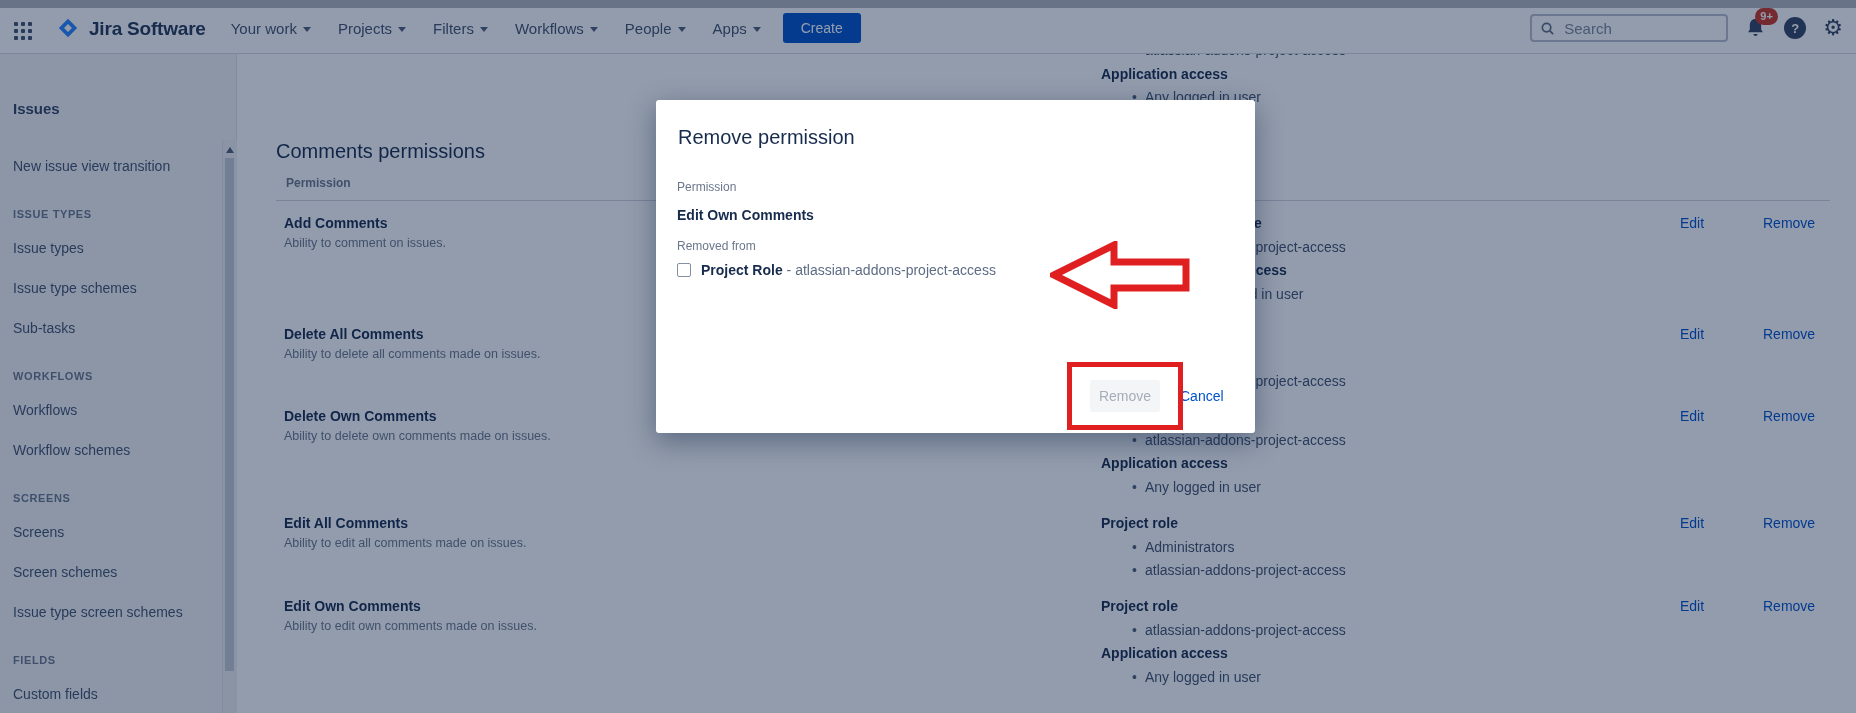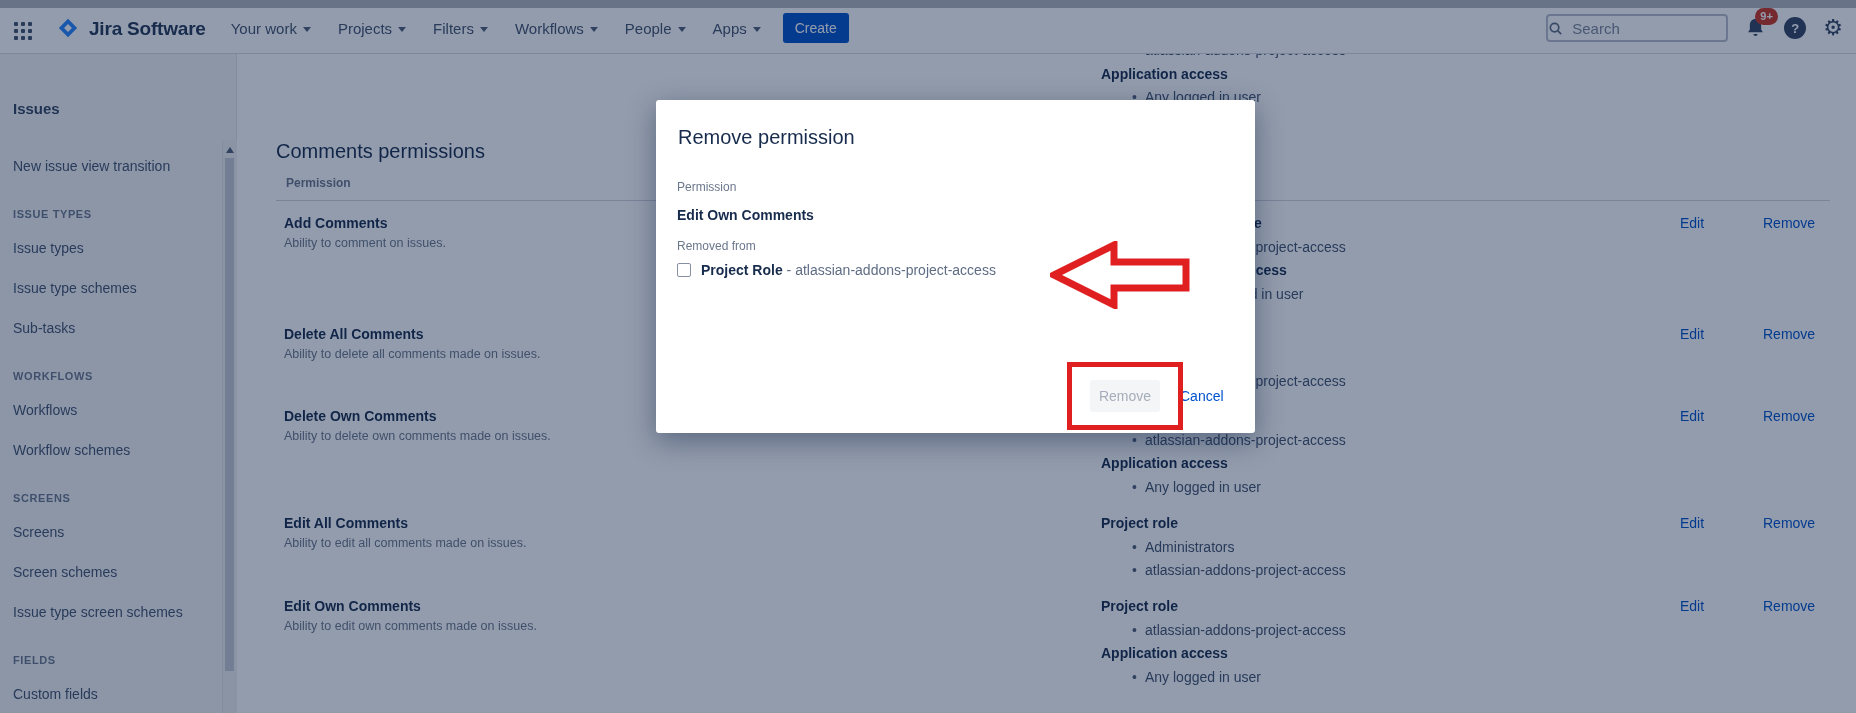--- a/index.html
+++ b/index.html
@@ -19,26 +19,26 @@
   .nav-left{display:flex;align-items:flex-end;padding-left:14px;}
   .grid-icon{display:grid;grid-template-columns:repeat(3,4px);grid-template-rows:repeat(3,4px);gap:3px;margin-right:24px;}
   .grid-icon i{background:#42526E;border-radius:1px;}
   .jira-diamond{width:24px;height:24px;margin-right:9px;display:flex;align-items:center;justify-content:center;}
   .product-name{font-size:19px;font-weight:600;color:#253858;letter-spacing:-0.2px;white-space:nowrap;}
   .nav-menus{display:flex;gap:27px;margin-left:25px;font-size:15px;color:#42526E;align-items:center;}
   .menu-item{display:flex;align-items:center;cursor:pointer;white-space:nowrap;}
   .chev{width:0;height:0;border-left:4px solid transparent;border-right:4px solid transparent;border-top:5px solid #505F79;margin-left:6px;margin-top:2px;}
   .create-btn{
     margin-left:22px;background:#0052CC;color:#fff;font-size:14px;font-weight:500;
-    border:none;border-radius:3px;padding:7px 12px;cursor:pointer;font-family:inherit;
+    border:none;border-radius:3px;padding:7px 18px;cursor:pointer;font-family:inherit;
   }
   .nav-right{margin-left:auto;display:flex;align-items:center;gap:17px;padding-right:13px;}
   .search-box{
     width:178px;height:24px;border:2px solid #b6bdc9;border-radius:4px;background:#fff;
-    display:flex;align-items:center;padding:0 0;gap:7px;
+    display:flex;align-items:center;padding:0 8px;gap:7px;
   }
   .search-box input{
     border:none;outline:none;font-size:15px;color:#42526E;width:140px;background:transparent;
     font-family:inherit;
   }
   .search-box input::placeholder{color:#7A869A;}
   .bell-wrap{position:relative;width:22px;height:22px;}
   .badge{
     position:absolute;top:-9px;left:10px;background:#CA3521;color:#fff;
     font-size:11px;font-weight:700;line-height:1;padding:3px 5px;border-radius:9px;

